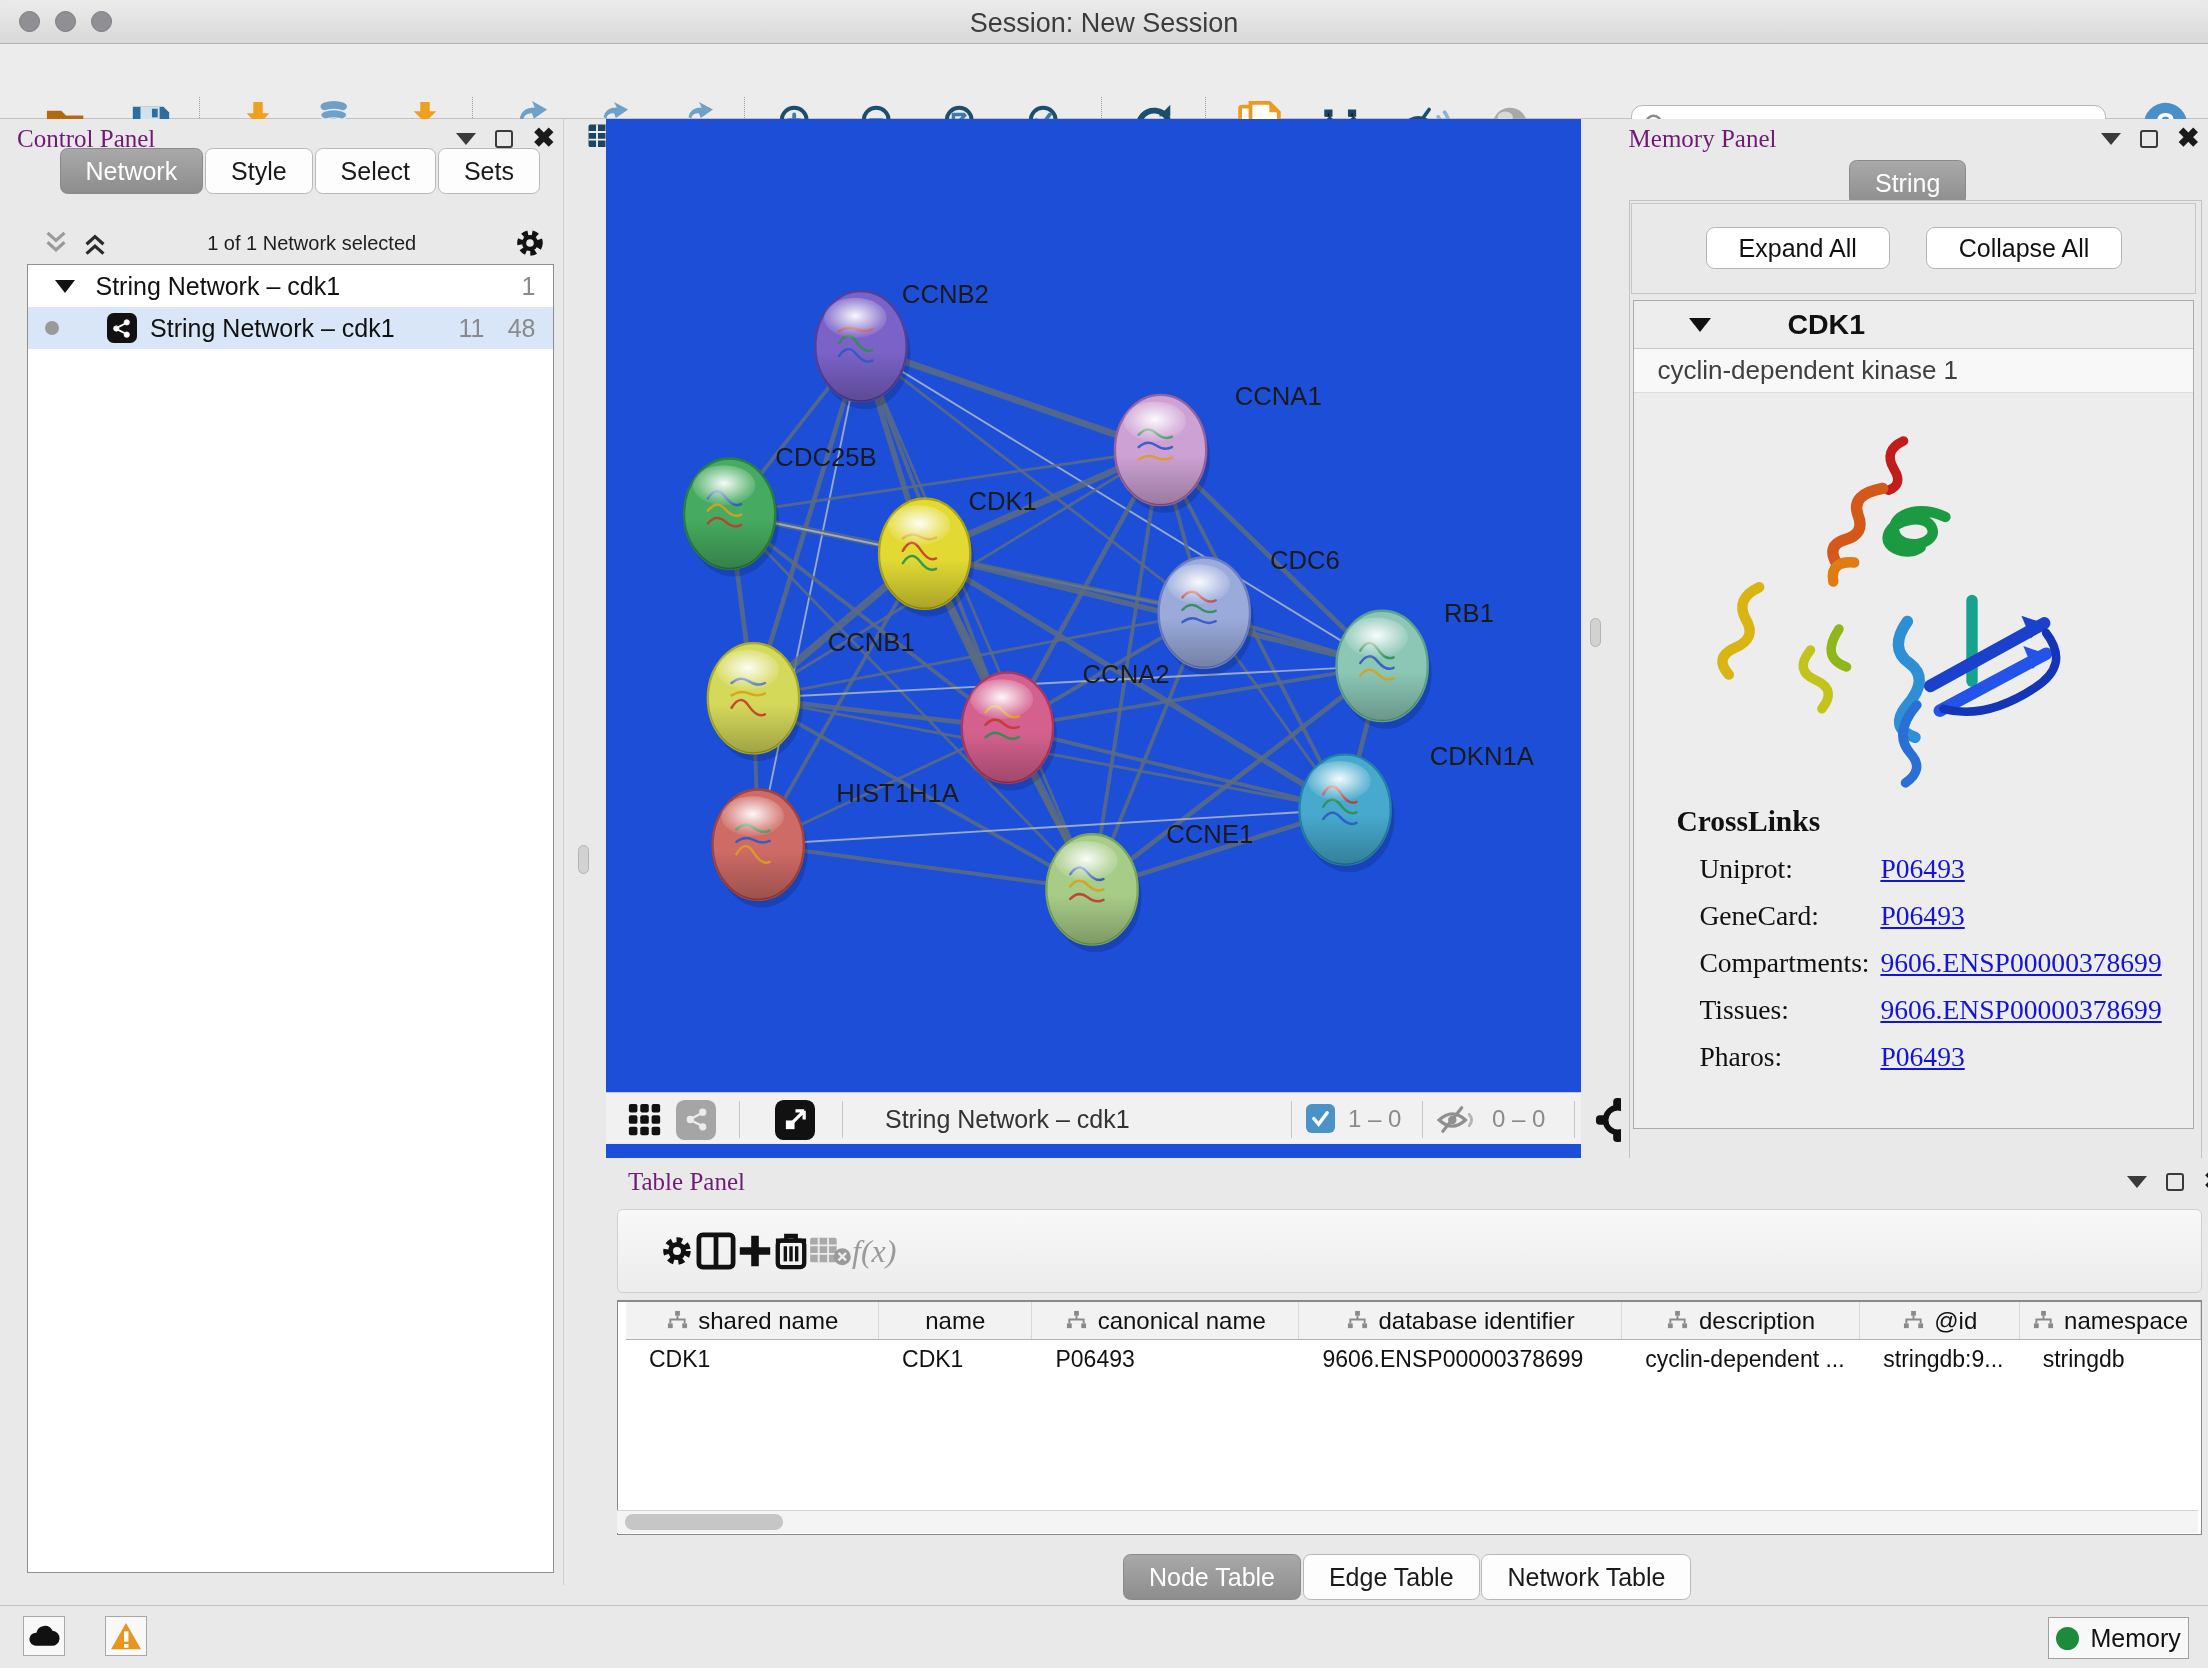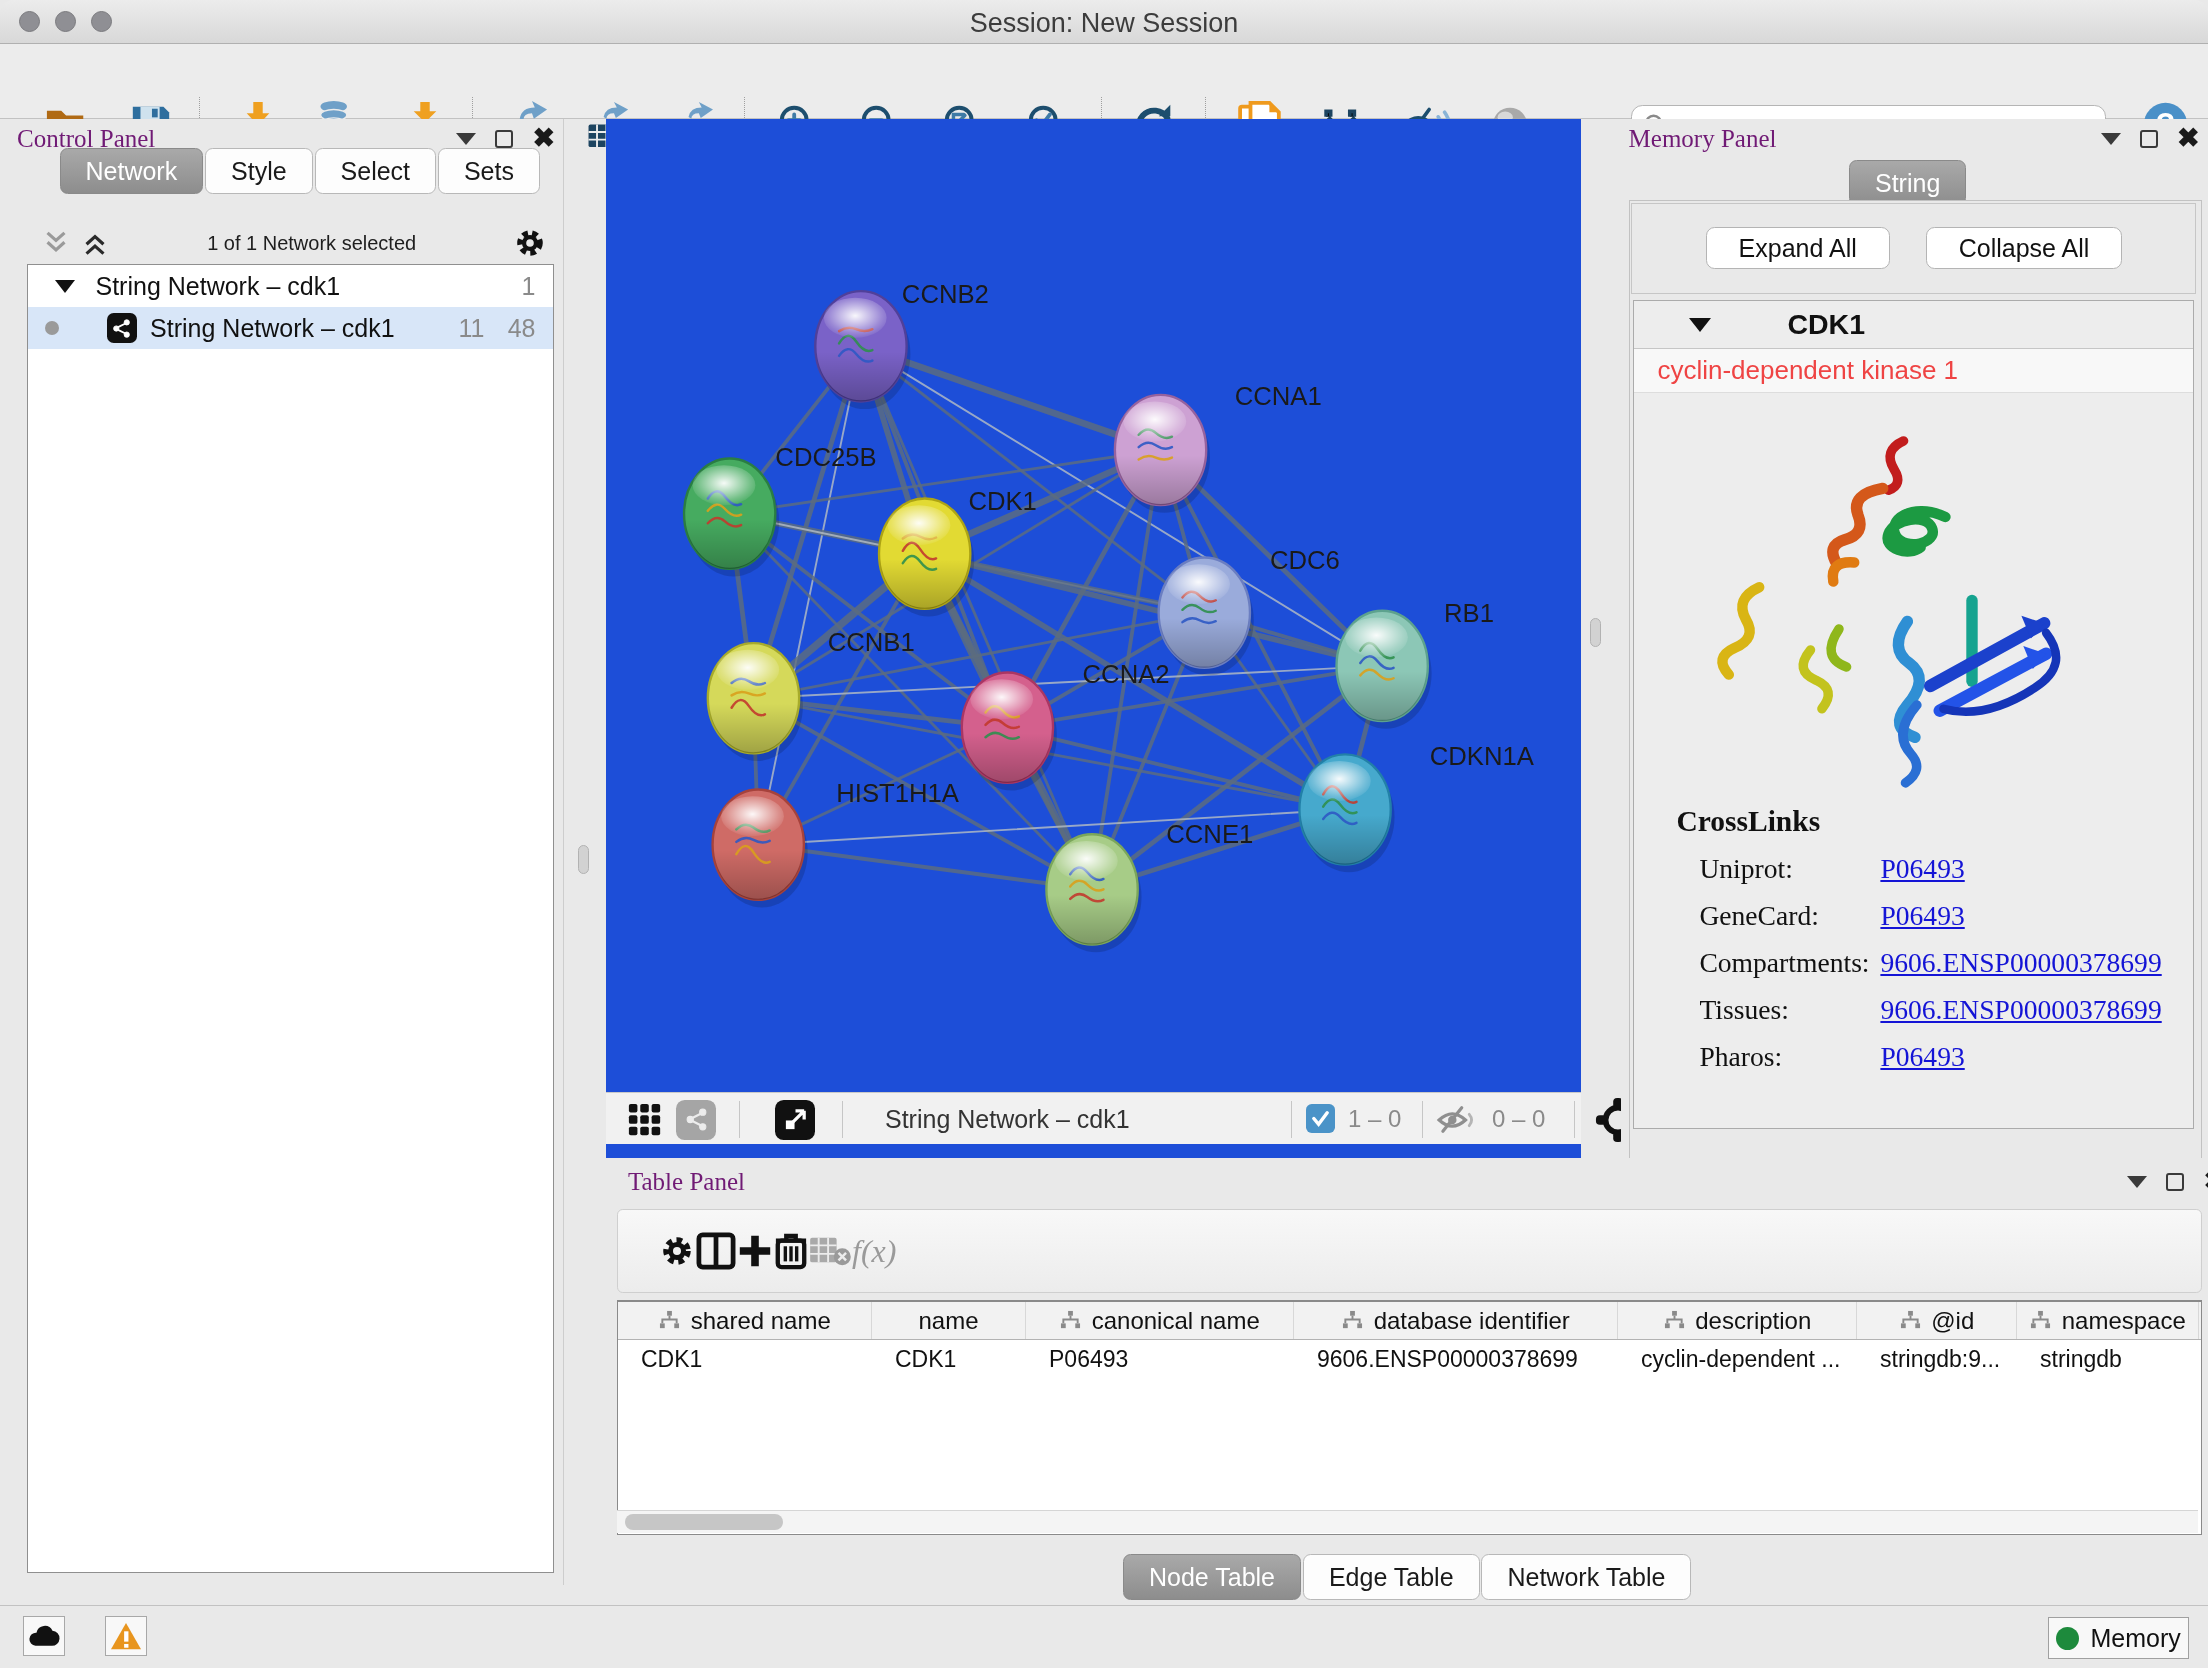--- a/index.html
+++ b/index.html
@@ -77,38 +77,38 @@
     border:1.9px solid #c2c2c2; background:#e9e9e9; }
   #res-btnbox { position:absolute; left:1.9px; top:1.9px; width:565px; height:91px;
     border:1px solid #c6c6c6; display:flex; align-items:center; justify-content:center; gap:36px; }
   .res-btn { height:42px; padding:0 32px; background:#ffffff; border:1px solid #b4b4b4;
     border-radius:8.6px; font-size:25px; color:#111; display:flex; align-items:center; }
   #cdk-card { position:absolute; left:3.8px; top:99px; width:561px; height:829px;
     border:1px solid #ababab; background:#ededed; }
   #cdk-head { height:48px; display:flex; align-items:center; border-bottom:1px solid #c6c6c6; }
   #cdk-title { font-size:28.5px; font-weight:bold; color:#111; margin-left:76px; }
   #cdk-desc { height:44px; background:#f8f8f8; border-bottom:1px solid #dddddd;
-    font-size:26px; color:#ef4444; display:flex; align-items:center; padding-left:23px; }
+    font-size:26px; color:#404040; display:flex; align-items:center; padding-left:23px; }
   #crosslinks { position:absolute; left:0; top:504px; width:100%;
     font-family:"Liberation Serif", serif; color:#111; }
   #xl-title { font-size:29.5px; font-weight:bold; margin-left:42px; }
   .xl-row { display:flex; margin-left:65px; margin-top:15px; font-size:27.6px; }
   .xl-label { width:181px; }
   .xl-val { color:#1414d6; text-decoration:underline; }
 
   
   #table-panel { left:592px; top:1158px; width:1617px; height:445px; background:#e9e9e9; }
   #tbl-header-row { position:absolute; left:36px; top:9.5px; width:1598px; display:flex;
     justify-content:space-between; align-items:center; }
   #tbl-toolbar { position:absolute; left:25px; top:51px; width:1585px; height:84px;
     background:linear-gradient(#f8f8f8,#ececec); border:1px solid #cfcfcf; border-radius:5.7px;
     display:flex; align-items:center; padding-left:40px; }
   .fx { font-family:"Liberation Serif", serif; font-style:italic; font-size:32px; color:#9a9a9a; }
   #data-table { position:absolute; left:25px; top:142px; width:1585px; height:235px;
-    background:#ffffff; border:1.9px solid #8a8a8a; border-top-width:2.9px; }
+    background:#ffffff; border:1.9px solid #8a8a8a; border-top-width:2.9px;padding-left:8px; }
   #thead { display:flex; height:38px; background:#f2f2f2; border-bottom:1px solid #b3b3b3; }
   .th { display:flex; align-items:center; justify-content:center; gap:9.5px;
     border-right:1px solid #d8d8d8; font-size:24px; color:#111; overflow:hidden; white-space:nowrap; }
   #trow { display:flex; height:38px; }
   .td { font-size:23px; color:#111; padding-left:23px; display:flex; align-items:center;
     overflow:hidden; white-space:nowrap; }
   #hscroll { position:absolute; left:25px; top:352px; width:1581px; height:23px;
     background:#f4f4f4; border-top:1px solid #d5d5d5; }
   #hthumb { position:absolute; left:7.6px; top:2.9px; width:158px; height:16px;
     background:#c6c6c6; border-radius:8.6px; }

